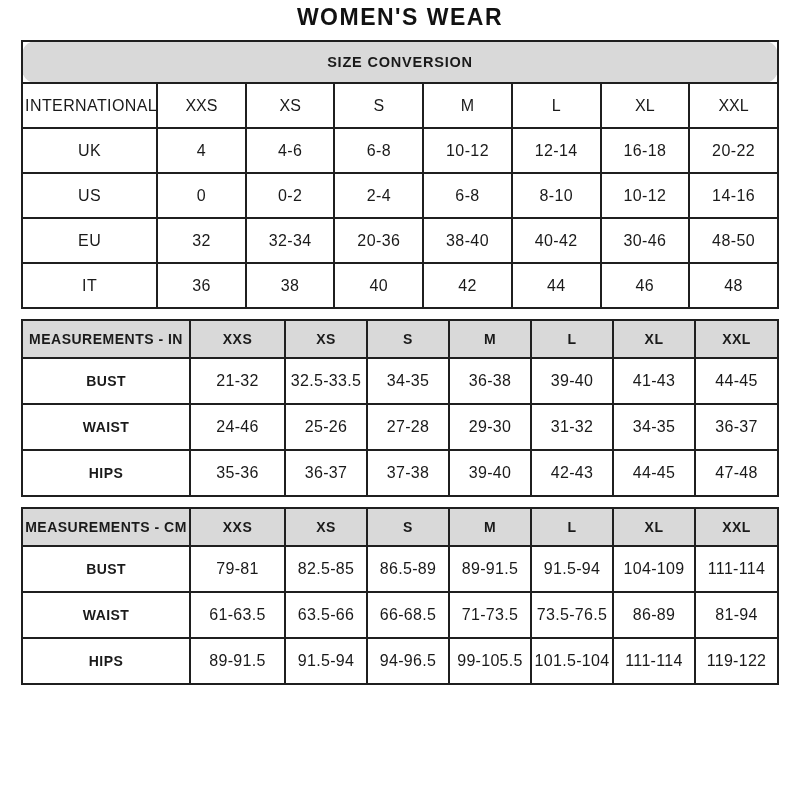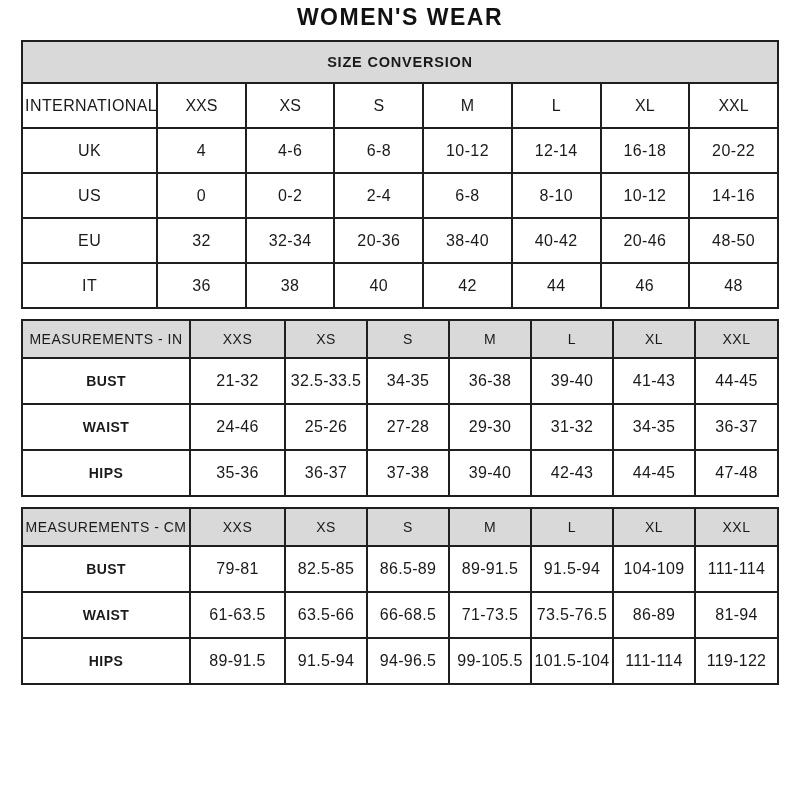--- a/index.html
+++ b/index.html
@@ -39,36 +39,37 @@
     overflow: hidden;
     white-space: nowrap;
   }
   
   .t-conv .caption-cell {
     background: #d9d9d9;
     height: 40px;
     font-size: 14.5px;
     font-weight: 700;
     letter-spacing: 0.8px;
+    border-radius: 14px;
   }
   .t-conv th.row-label, .t-conv td {
     height: 43px;
     font-size: 16px;
     font-weight: 400;
     letter-spacing: 0.4px;
   }
   .t-conv tr.head-row th {
     font-weight: 400;
   }
   
   .t-meas tr.head-row th {
     background: #d9d9d9;
     height: 36px;
     font-size: 14px;
-    font-weight: 400;
+    font-weight: 700;
     letter-spacing: 0.5px;
   }
   .t-meas th.row-label {
     height: 44px;
     font-size: 14px;
     font-weight: 700;
     letter-spacing: 0.4px;
   }
   .t-meas td {
     height: 44px;
@@ -129,21 +130,21 @@
           <td>10-12</td>
           <td>14-16</td>
         </tr>
         <tr>
           <th class="row-label">EU</th>
           <td>32</td>
           <td>32-34</td>
           <td>20-36</td>
           <td>38-40</td>
           <td>40-42</td>
-          <td>20-46</td>
+          <td>30-46</td>
           <td>48-50</td>
         </tr>
         <tr>
           <th class="row-label">IT</th>
           <td>36</td>
           <td>38</td>
           <td>40</td>
           <td>42</td>
           <td>44</td>
           <td>46</td>

